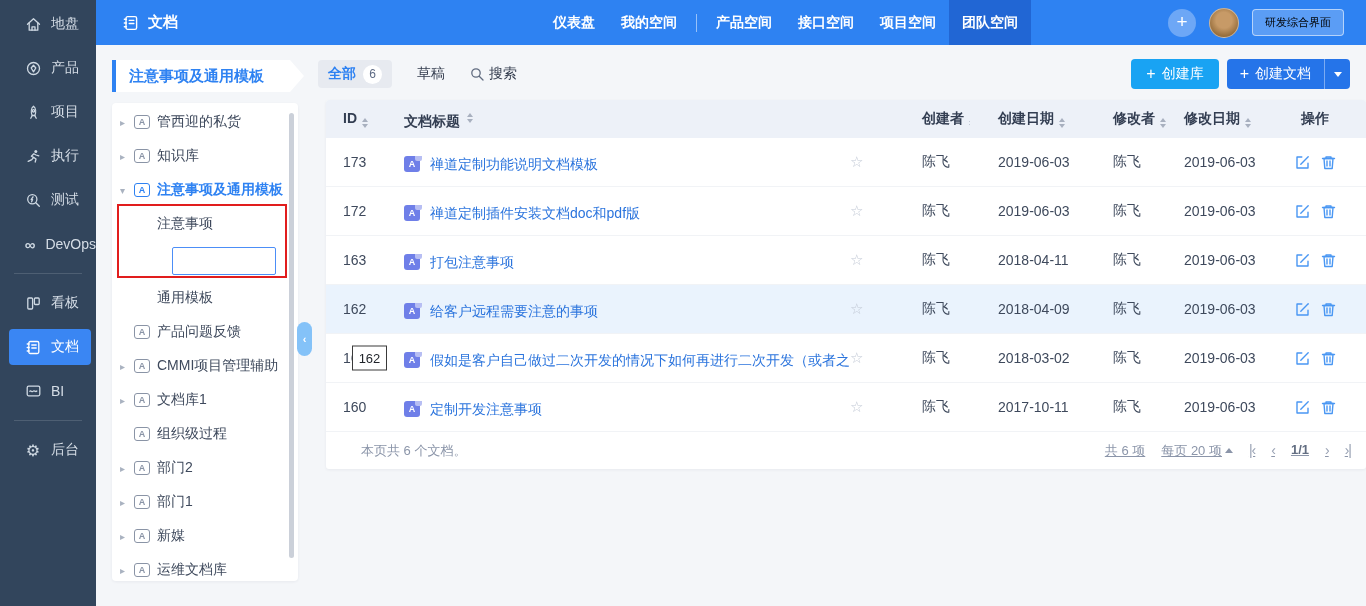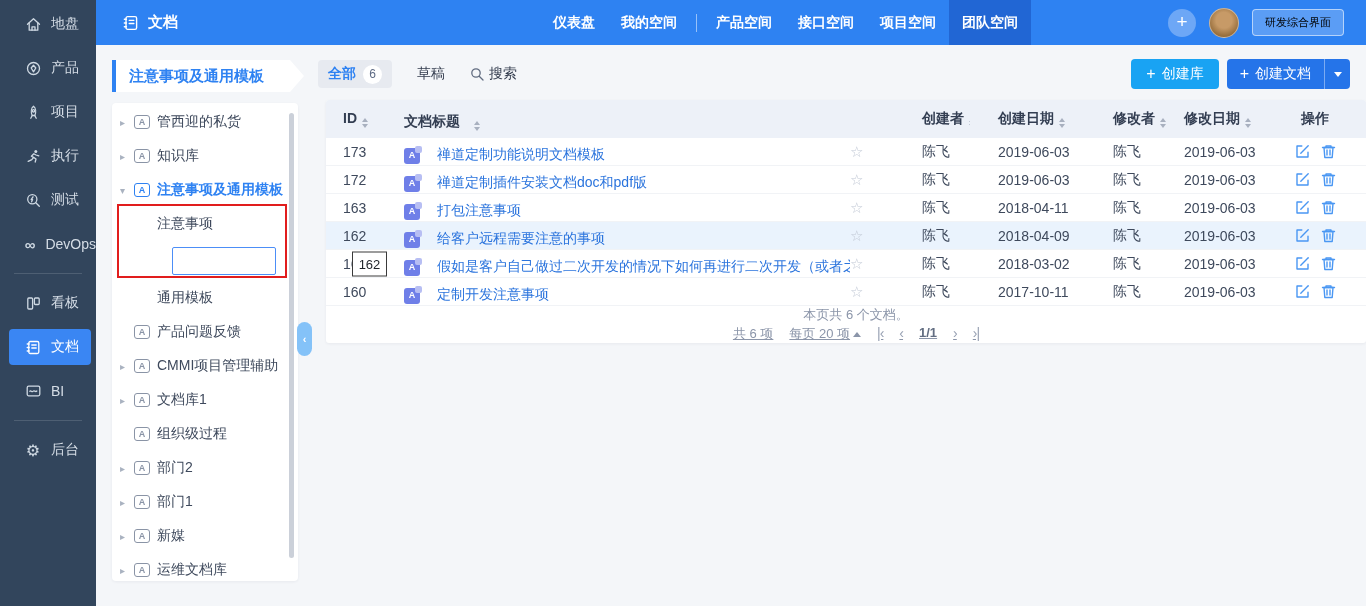--- a/index.html
+++ b/index.html
@@ -69,43 +69,43 @@
   .btn-doc { background:#2574e9; color:#fff; height:30px; border-radius:4px; display:flex; align-items:stretch; cursor:pointer; }
   .btn-doc-main { padding:0 13px; display:flex; align-items:center; gap:6px; font-size:14px; }
   .btn-doc-caret { width:26px; border-left:1px solid rgba(255,255,255,0.4); display:flex; align-items:center; justify-content:center; }
   .caret-dn { width:0; height:0; border-left:4px solid transparent; border-right:4px solid transparent; border-top:5px solid #fff; }
   .plus-glyph { font-size:16px; line-height:1; }
 
   
   .table-card { position:absolute; top:55px; left:16px; width:1040px; background:#fff; border-radius:3px; box-shadow:0 1px 3px rgba(30,40,60,0.06); }
   .thead, .trow { display:grid; grid-template-columns:78px 1fr 32px 88px 116px 94px 112px 74px; align-items:center; }
   .thead { height:38px; background:#edf1f8; font-weight:bold; color:#333e52; border-radius:3px 3px 0 0; }
-  .trow { height:28px; border-bottom:1px solid #f1f3f6; }
+  .trow { height:49px; border-bottom:1px solid #f1f3f6; }
   .trow.hl { background:#eaf3fd; }
   .cell { white-space:nowrap; overflow:hidden; }
   .c-id { padding-left:17px; position:relative; overflow:visible; }
-  .c-title { display:flex; align-items:flex-end; gap:17px;margin-top:6px; }
+  .c-title { display:flex; align-items:flex-start; gap:10px;margin-top:6px; }
   .c-creator { padding-left:40px; }
   .c-created { padding-left:28px; }
   .c-editor { padding-left:27px; }
   .c-edited { padding-left:4px; }
   .c-ops { display:flex; gap:9px; padding-left:2px; overflow:visible; }
   .c-ops-h { padding-left:9px; }
   .sort { display:inline-flex; flex-direction:column; gap:2px; margin-left:5px; vertical-align:1px; cursor:pointer; }
   .sort i { width:0; height:0; border-left:3.5px solid transparent; border-right:3.5px solid transparent; }
   .sort .up { border-bottom:4px solid #a8b0bf; }
   .sort .dn { border-top:4px solid #a8b0bf; }
   .doc-ic { width:16px; height:16px; flex:none; background:#6f7fe8; border-radius:3px; position:relative; display:flex; align-items:center; justify-content:center; }
   .doc-ic i { font-style:normal; color:#fff; font-size:9px; font-weight:bold; line-height:1; }
   .doc-ic::after { content:""; position:absolute; right:-2px; top:-2px; width:7px; height:7px; background:#b7bef3; border-radius:2px; }
   .t-link { color:#2b74dd; text-decoration:none; overflow:hidden; white-space:nowrap; cursor:pointer; }
   .star { color:#c3cad6; font-size:15px; cursor:pointer; }
   .op { width:17px; height:17px; cursor:pointer; display:inline-flex; }
   .id-tooltip { position:absolute; left:26px; top:50%; transform:translateY(-50%); width:35px; height:25px; line-height:23px; background:#fff; border:1px solid #3a3a3a; text-align:center; font-size:13px; color:#1f2329; z-index:4; }
-  .tfoot { height:37px; display:flex; align-items:center; justify-content:space-between; padding:0 15px 0 35px; color:#8b95a9; font-size:13px;flex-direction:column; }
+  .tfoot { height:37px; display:flex; align-items:center; justify-content:space-between; padding:0 15px 0 35px; color:#8b95a9; font-size:13px; }
   .tf-right { display:flex; align-items:flex-start; gap:16px;text-decoration:underline; }
   .caret-up { width:0; height:0; border-left:4px solid transparent; border-right:4px solid transparent; border-bottom:5px solid #8b95a9; display:inline-block; margin-left:3px; cursor:pointer; }
   .pg { color:#98a1b3; font-size:14px; cursor:pointer; letter-spacing:-1px; }
   .pg-num { color:#636e82; font-weight:bold; font-size:13px; letter-spacing:0; }
   .pp-wrap { display:inline-flex; align-items:center; cursor:pointer; }
 </style>
 </head>
 <body>
 
 <div class="page">

